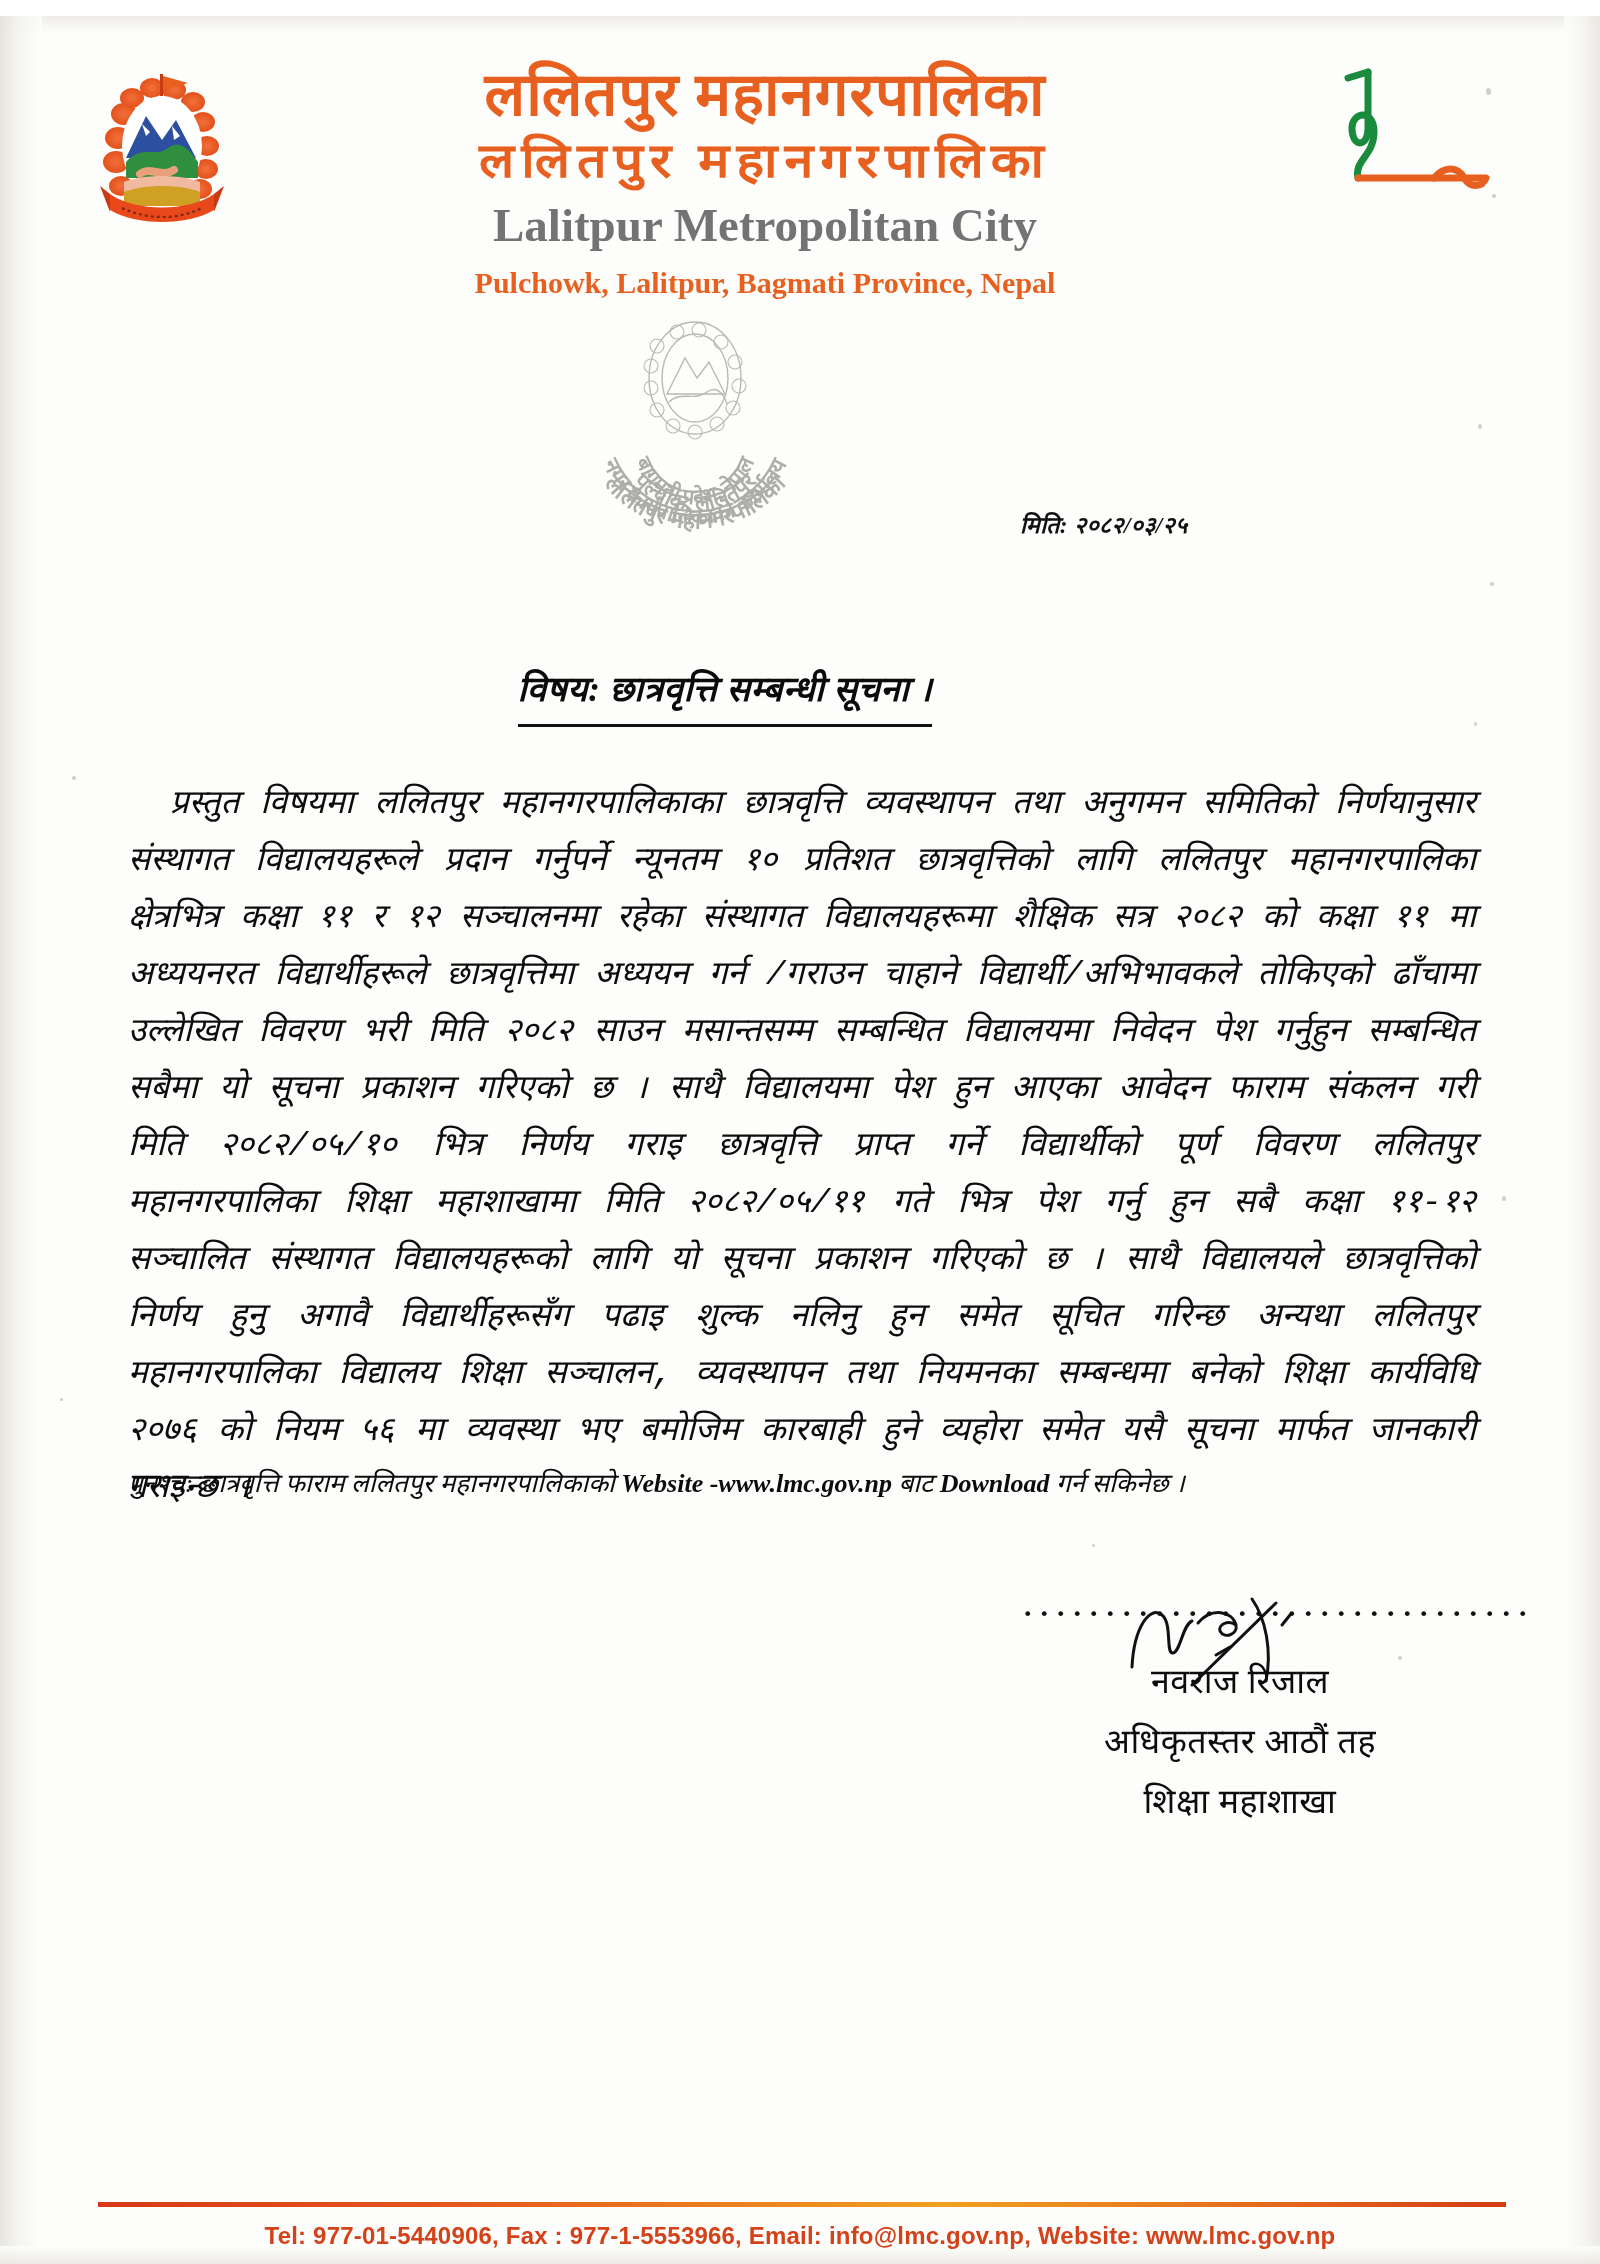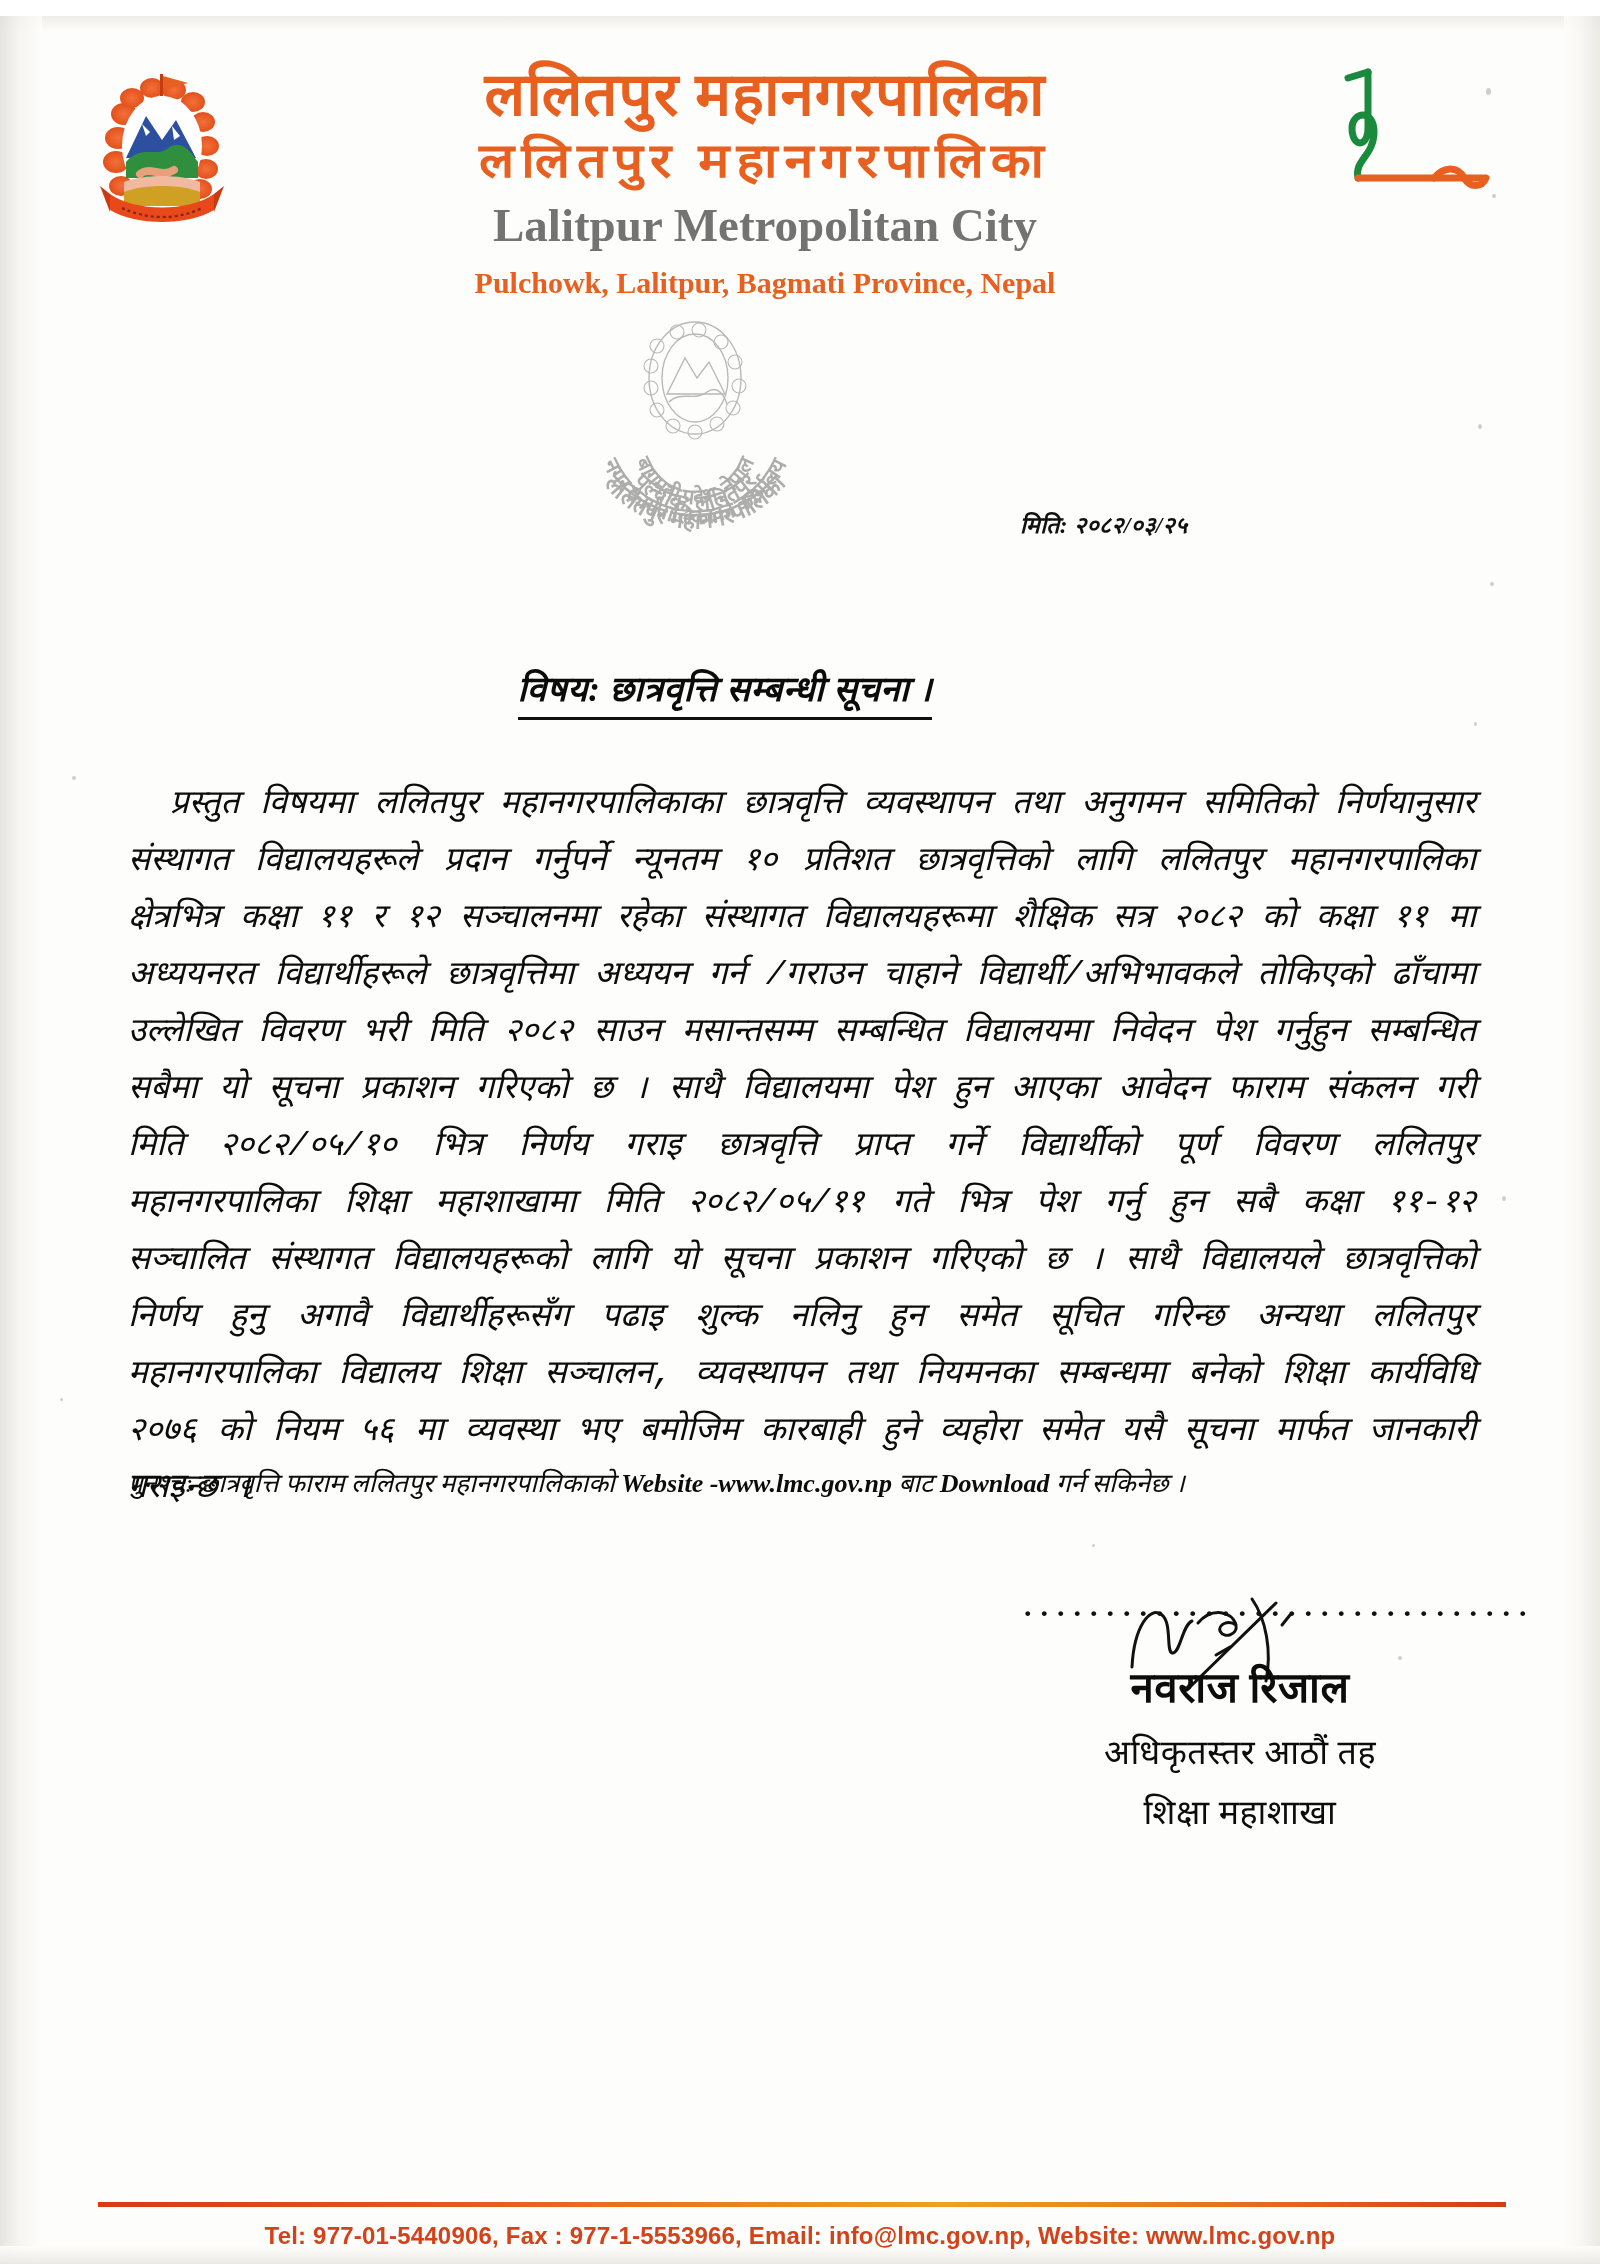--- a/index.html
+++ b/index.html
@@ -148,21 +148,21 @@
     width: 1600px;
     text-align: center;
   }
   .subject {
     display: inline-block;
     font-size: 35px;
     font-weight: 700;
     font-style: italic;
     color: #0b0b0b;
     border-bottom: 3px solid #111;
-    padding-bottom: 6px;
+    padding-bottom: 13px;
     margin-left: -150px;
     letter-spacing: .5px;
   }
 
   
   .body-text {
     position: absolute;
     left: 128px; top: 760px;
     width: 1348px;
     color: #0c0c0c;
@@ -209,22 +209,22 @@
   }
   .dots {
     letter-spacing: 9px;
     font-size: 30px;
     font-weight: 700;
     line-height: 1;
     color: #111;
     margin-left: -6px;
   }
   .sig-name {
-    font-size: 42px;
-    font-weight: 700;
+    font-size: 34px;
+    font-weight: 400;
     margin-top: 36px;
     letter-spacing: .5px;
   }
   .sig-role {
     font-size: 34px;
     font-weight: 500;
     margin-top: 14px;
     letter-spacing: .5px;
   }
   .sig-dept {

